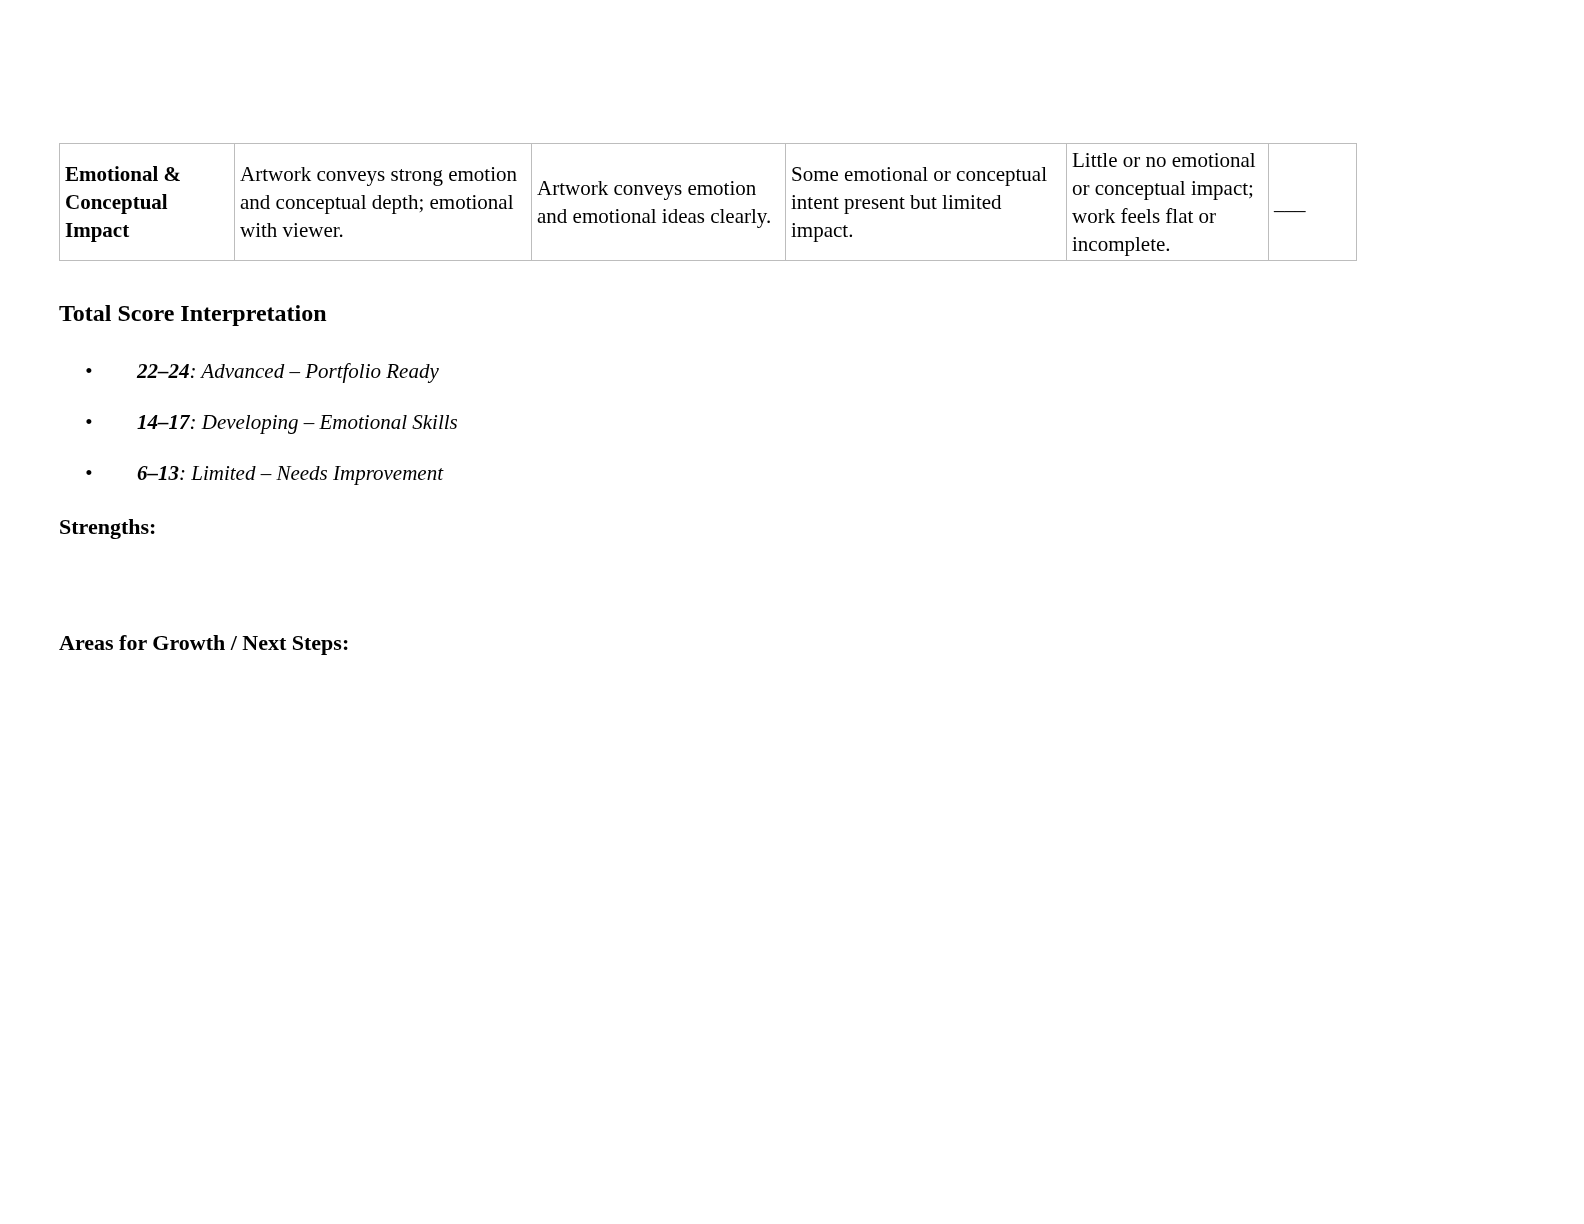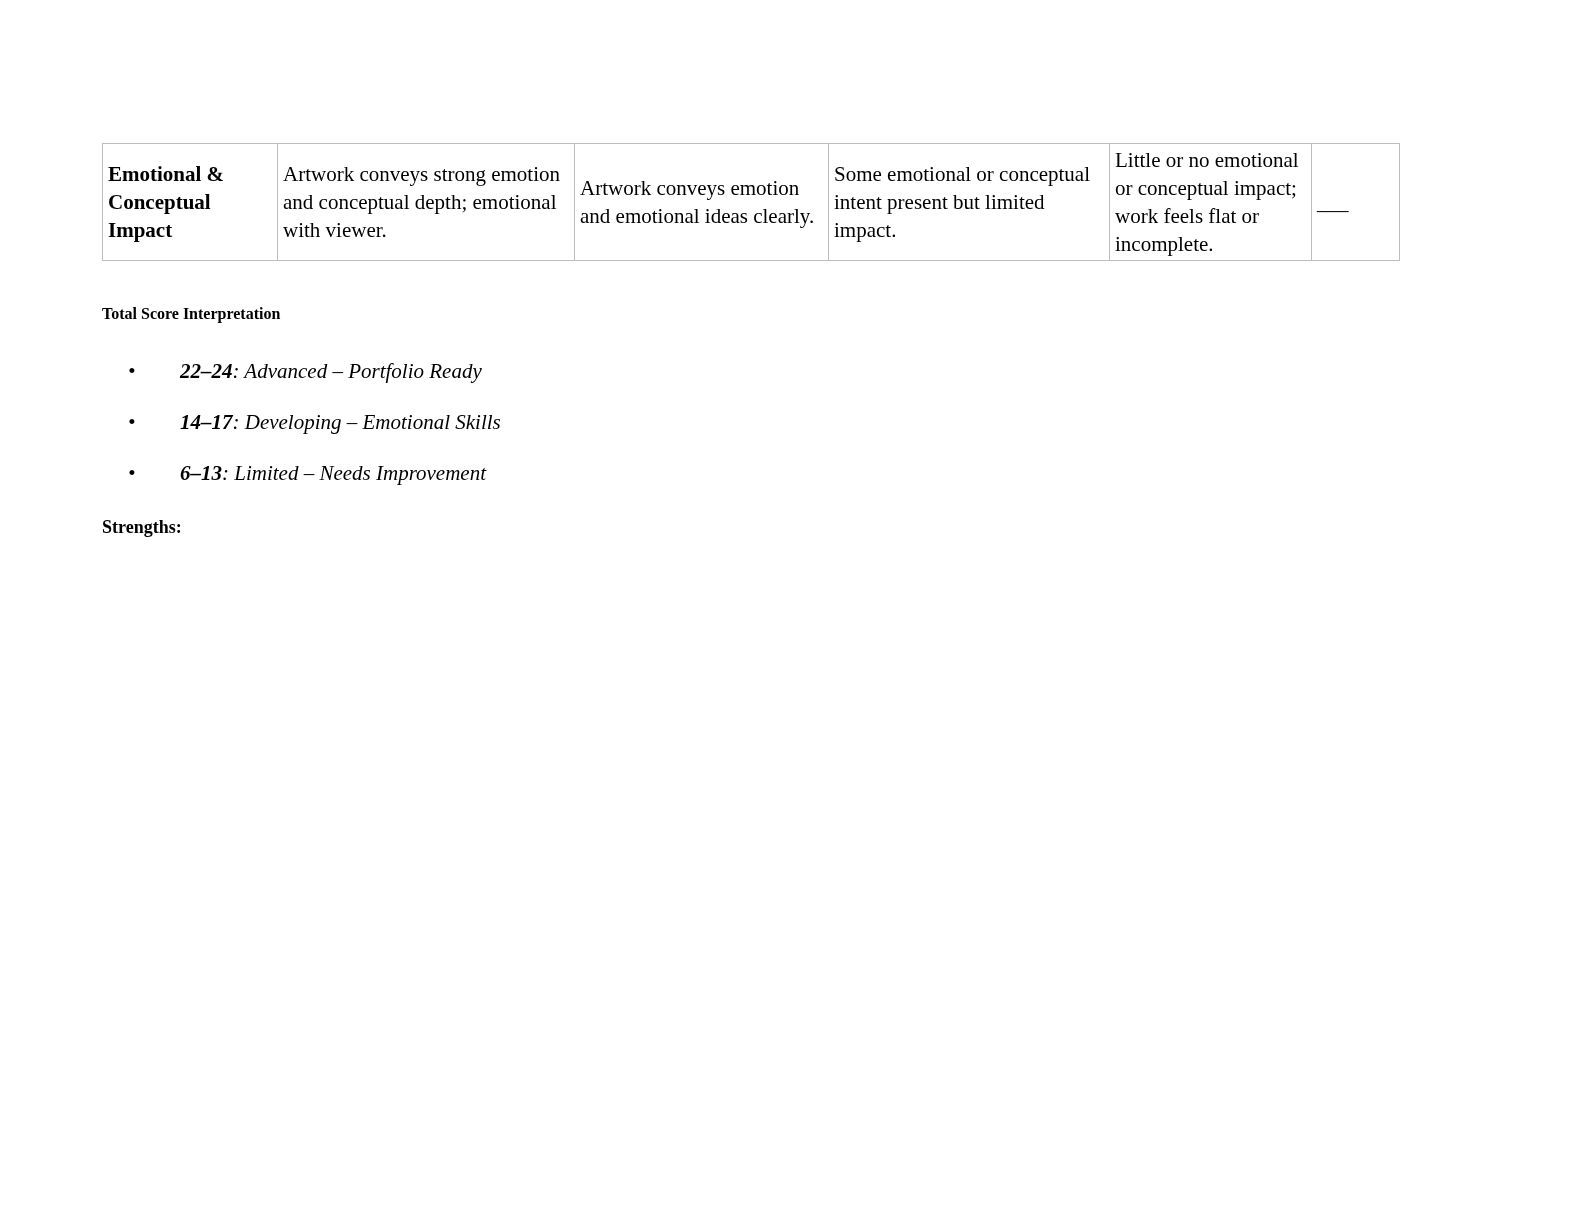--- a/index.html
+++ b/index.html
@@ -6,21 +6,21 @@
     margin: 0;
     padding: 0;
     background: #ffffff;
   }
   .page {
     position: relative;
     width: 1584px;
     height: 1224px;
     background: #ffffff;
     box-sizing: border-box;
-    padding: 143px 143px 0 102px;
+    padding: 143px 143px 0 59px;
     font-family: "Liberation Serif", serif;
     color: #000000;
     overflow: hidden;
   }
   table.rubric {
     border-collapse: collapse;
     table-layout: fixed;
     width: 1297px;
   }
   table.rubric td {
@@ -29,21 +29,21 @@
     font-size: 21px;
     line-height: 28px;
     padding: 2px 5px;
     box-sizing: border-box;
     overflow: hidden;
   }
   td.crit {
     font-weight: bold;
   }
   h2.sec-heading {
-    font-size: 16px;
+    font-size: 24px;
     line-height: 33px;
     font-weight: bold;
     margin: 36px 0 0 0;
   }
   h2.sec-heading.commentary {
     margin-top: 35px;
   }
   ul.score-list {
     list-style: none;
     margin: 27px 0 0 0;
@@ -58,21 +58,21 @@
   }
   ul.score-list .bullet {
     display: inline-block;
     width: 52px;
     font-size: 21px;
   }
   ul.score-list .rng {
     font-weight: bold;
   }
   p.label {
-    font-size: 18px;
+    font-size: 22px;
     line-height: 28px;
     font-weight: bold;
     margin: 0;
   }
   p.label.strengths {
     margin-top: 26px;
   }
   p.label.growth {
     margin-top: 88px;
   }
@@ -107,14 +107,15 @@
 
   <ul class="score-list">
     <li><span class="bullet">•</span><span class="rng">22–24</span><span>: Advanced – Portfolio Ready</span></li>
     <li><span class="bullet">•</span><span class="rng">14–17</span><span>: Developing – Emotional Skills</span></li>
     <li><span class="bullet">•</span><span class="rng">6–13</span><span>: Limited – Needs Improvement</span></li>
   </ul>
 
 
   <p class="label strengths">Strengths:</p>
 
+  <p class="label growth">Areas for Growth / Next Steps:</p>
 
 </div>
 
 </body></html>

